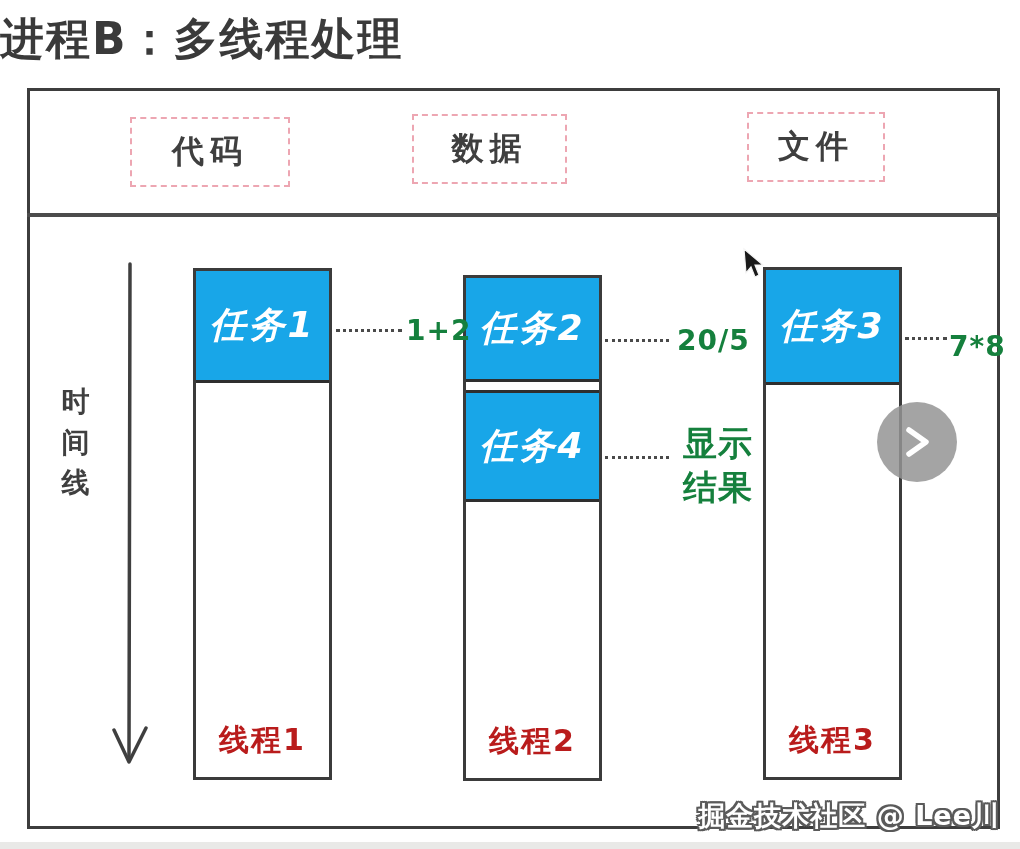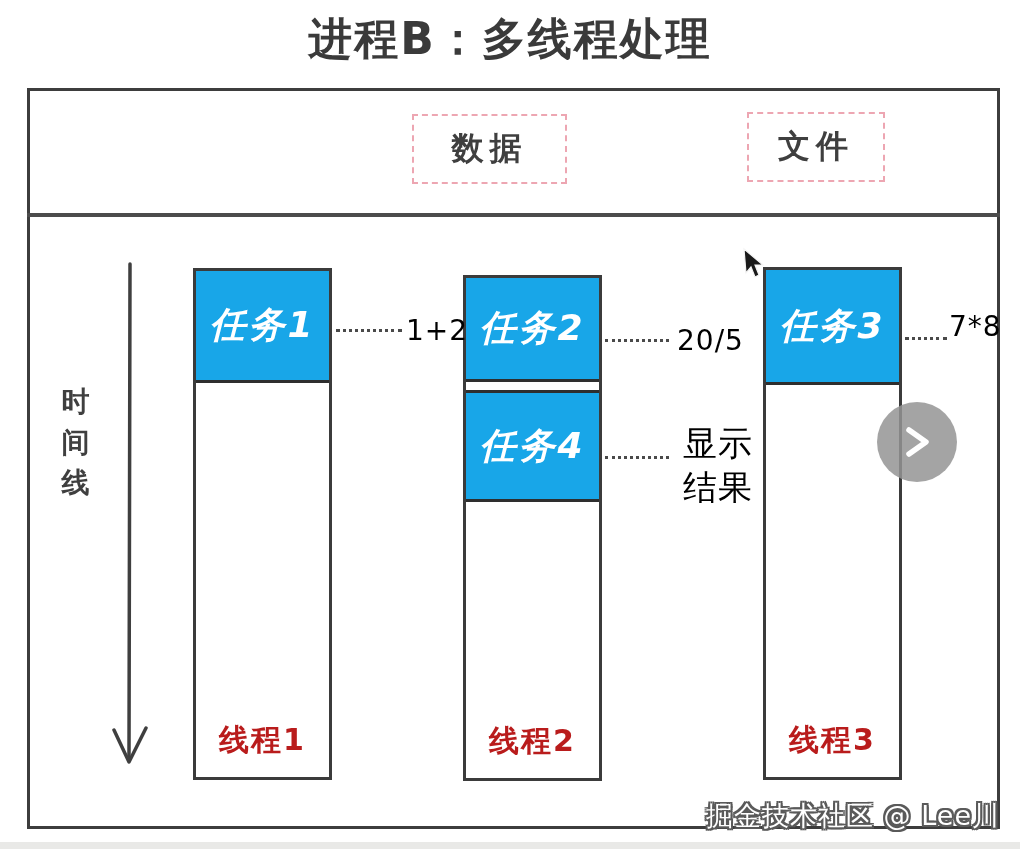--- a/index.html
+++ b/index.html
@@ -9,21 +9,21 @@
     position: relative;
     width: 1020px;
     height: 849px;
     background: #ffffff;
     overflow: hidden;
   }
 
   .title {
     position: absolute;
     top: 10px; left: 0; width: 100%;
-    text-align: center;
+    text-align: left;
     font-size: 44px;
     font-weight: 700;
     letter-spacing: 2px;
     color: #3a3a3a;
   }
 
   .outer-box {
     position: absolute;
     left: 27px; top: 88px;
     width: 973px; height: 741px;
@@ -106,22 +106,22 @@
   }
 
   .dotted-line {
     position: absolute;
     border-top: 3px dotted #4a4a4a;
     height: 0;
   }
   .anno-text {
     position: absolute;
     font-size: 28px;
-    font-weight: 400;
-    color: #000000;
+    font-weight: 700;
+    color: #15803d;
     letter-spacing: 1px;
     white-space: nowrap;
   }
   .anno-wrap {
     width: 2.3em;
     white-space: normal;
     word-break: break-all;
     line-height: 1.3;
     font-size: 34px;
   }
@@ -138,21 +138,21 @@
     cursor: pointer;
     z-index: 5;
   }
 
   .cursor-icon { position: absolute; left: 741px; top: 247px; z-index: 6; }
 
   .watermark {
     position: absolute;
     right: 20px; top: 798px;
     font-size: 27px;
-    font-weight: 400;
+    font-weight: 700;
     color: #ffffff;
     letter-spacing: 1px;
     z-index: 7;
     text-shadow:
       -2px -2px 0 #5a5a5a, 2px -2px 0 #5a5a5a,
       -2px 2px 0 #5a5a5a, 2px 2px 0 #5a5a5a,
       -2px 0 0 #5a5a5a, 2px 0 0 #5a5a5a,
       0 -2px 0 #5a5a5a, 0 2px 0 #5a5a5a;
     white-space: nowrap;
   }
@@ -167,20 +167,23 @@
 </head>
 <body>
 
 <div class="page">
 
   <div class="title">进程B：多线程处理</div>
 
   <div class="outer-box"></div>
   <div class="header-band"></div>
 
+  <div class="resource-box res-code">
+    <span>代码</span>
+  </div>
   <div class="resource-box res-data">
     <span>数据</span>
   </div>
   <div class="resource-box res-file">
     <span>文件</span>
   </div>
 
   <div class="timeline-label">时间线</div>
   <svg class="timeline-arrow" width="48" height="530" viewBox="0 0 48 530">
     <path d="M24 4 L23 498" stroke="#3f3f3f" stroke-width="3.5" fill="none" stroke-linecap="round"></path>
@@ -214,21 +217,21 @@
   <div class="dotted-line" style="left:336px; top:329px; width:66px;"></div>
   <div class="anno-text" style="left:406px; top:314px;">1+2</div>
 
   <div class="dotted-line" style="left:605px; top:339px; width:64px;"></div>
   <div class="anno-text" style="left:677px; top:324px;">20/5</div>
 
   <div class="dotted-line" style="left:605px; top:456px; width:64px;"></div>
   <div class="anno-text anno-wrap" style="left:683px; top:421px;">显示结果</div>
 
   <div class="dotted-line" style="left:905px; top:337px; width:42px;"></div>
-  <div class="anno-text" style="left:949px; top:310px;">7*8</div>
+  <div class="anno-text" style="left:949px; top:330px;">7*8</div>
 
   <svg class="cursor-icon" width="28" height="40" viewBox="0 0 28 40">
     <path d="M3 2 L5 26 L10 20 L14 30 L18 28 L14 18 L22 18 Z" fill="#1a1a1a" stroke="#f5f5f5" stroke-width="1.2"></path>
   </svg>
 
   <div class="next-button">
     <svg width="34" height="40" viewBox="0 0 34 40">
       <polyline points="9,8 26,20 9,32" fill="none" stroke="#ffffff" stroke-width="5.5" stroke-linecap="round" stroke-linejoin="round"></polyline>
     </svg>
   </div>

